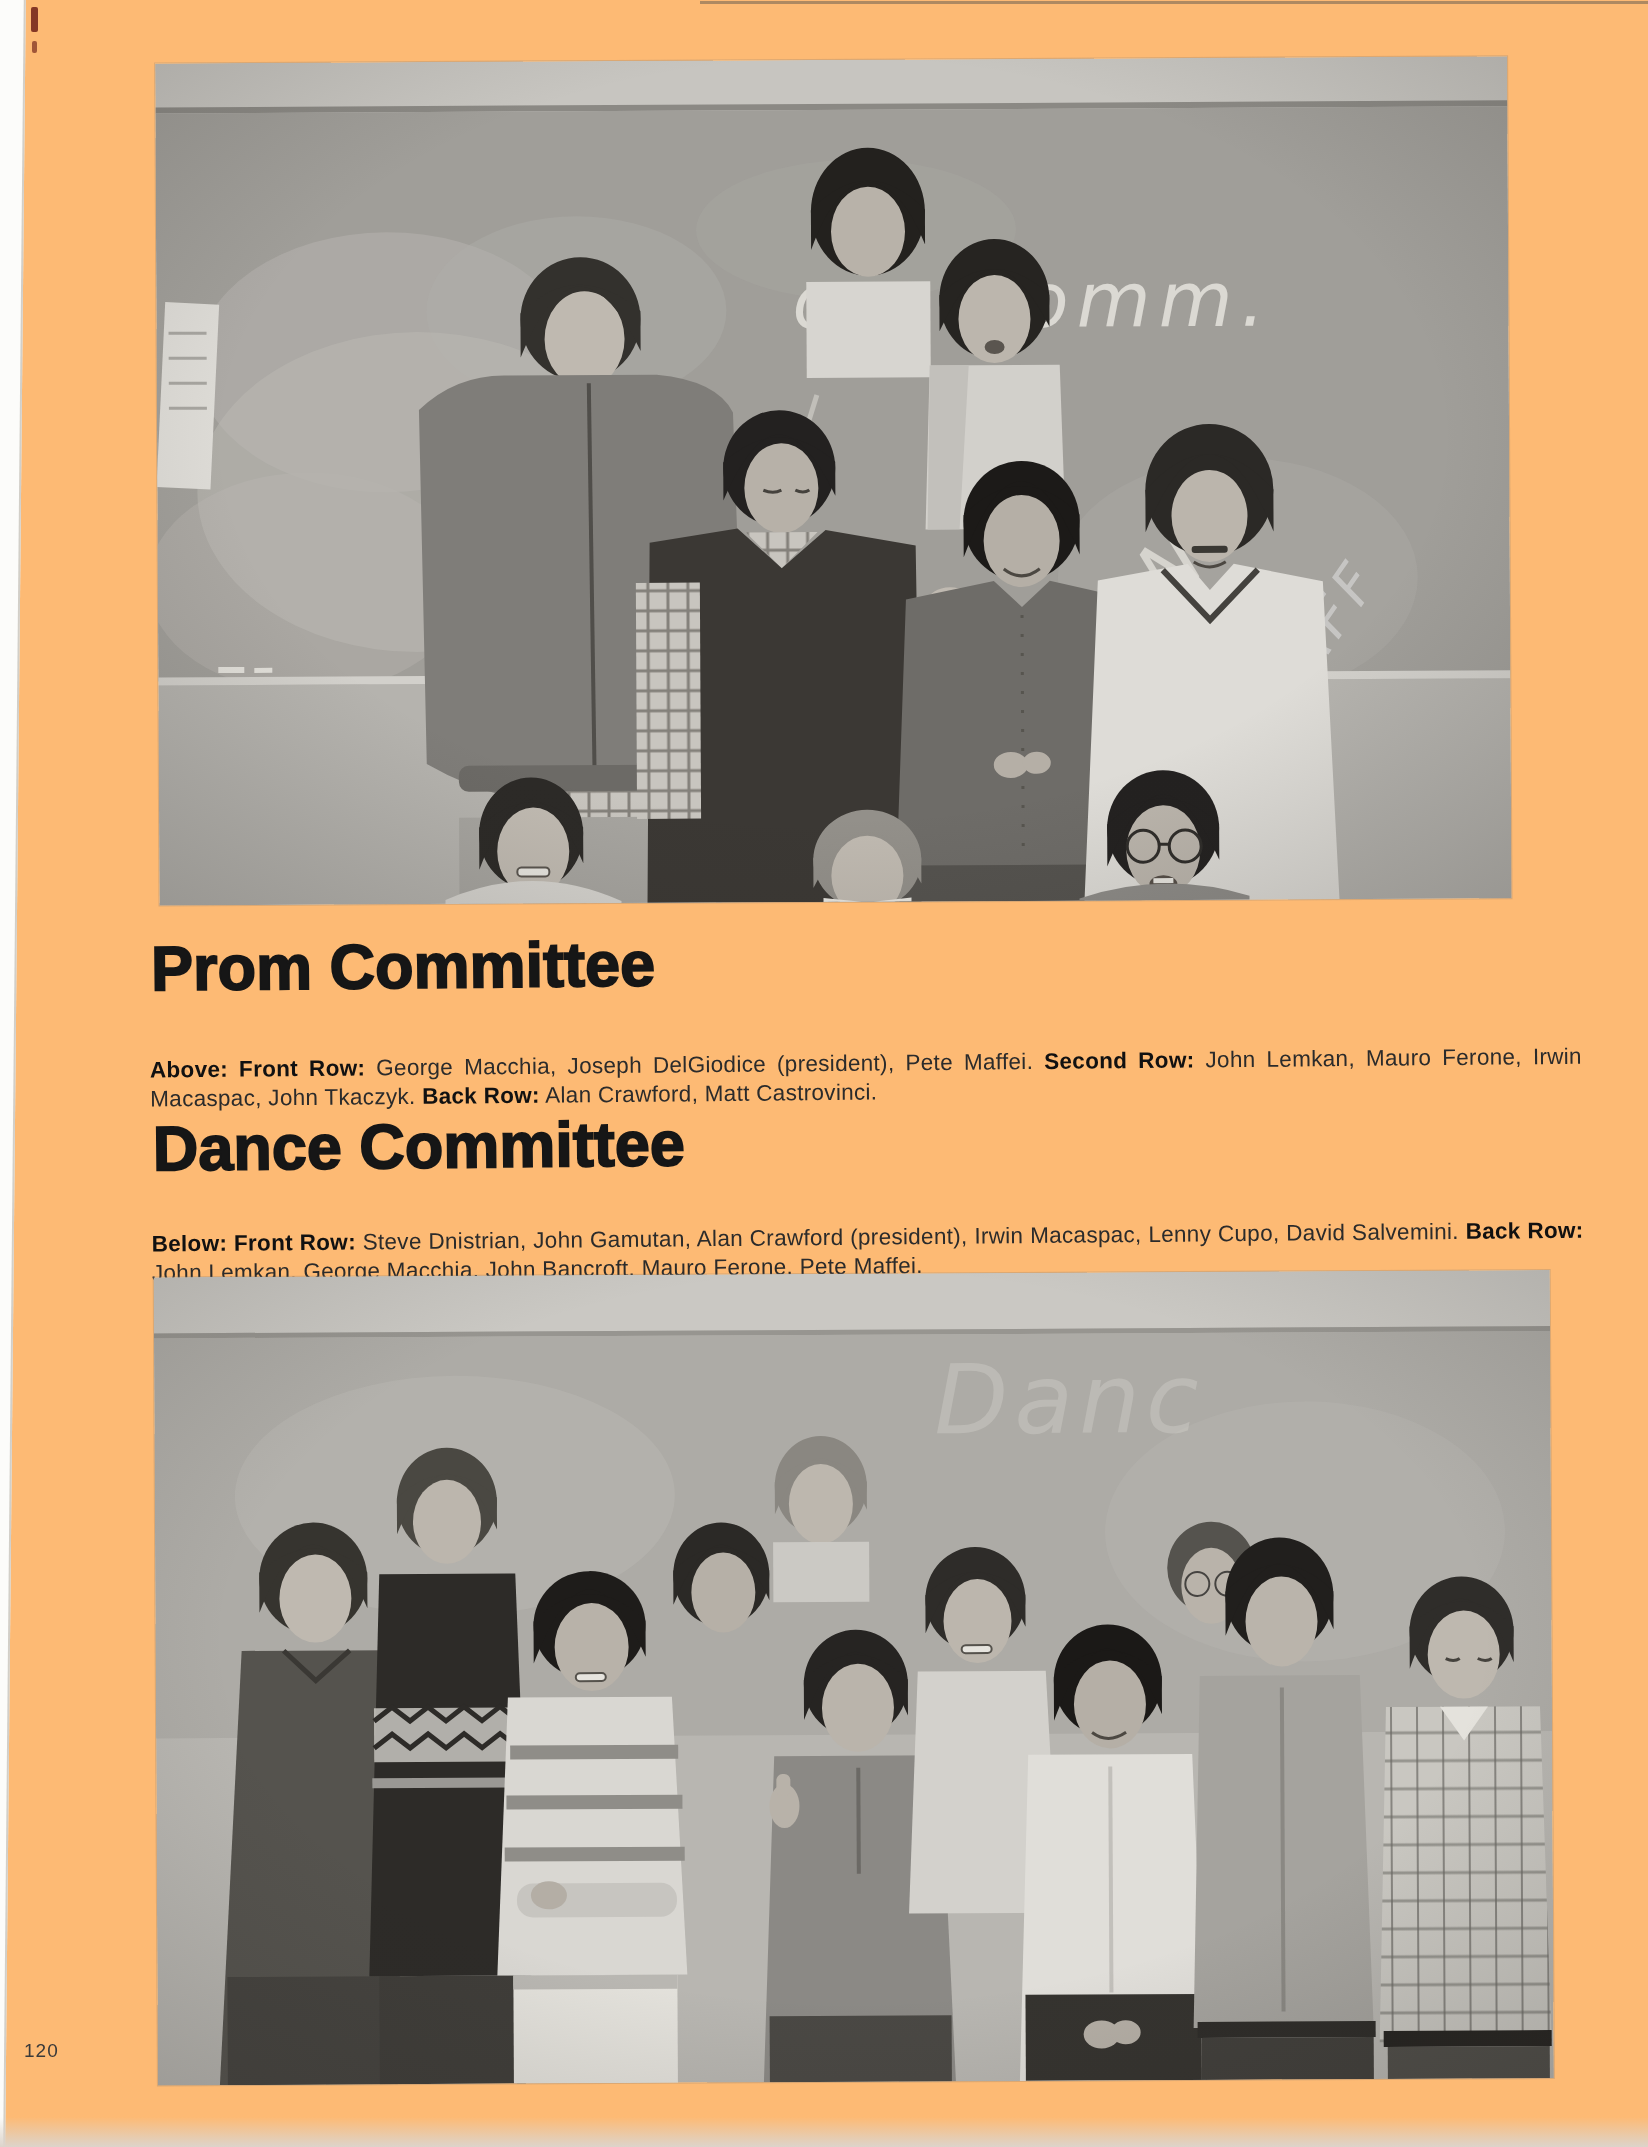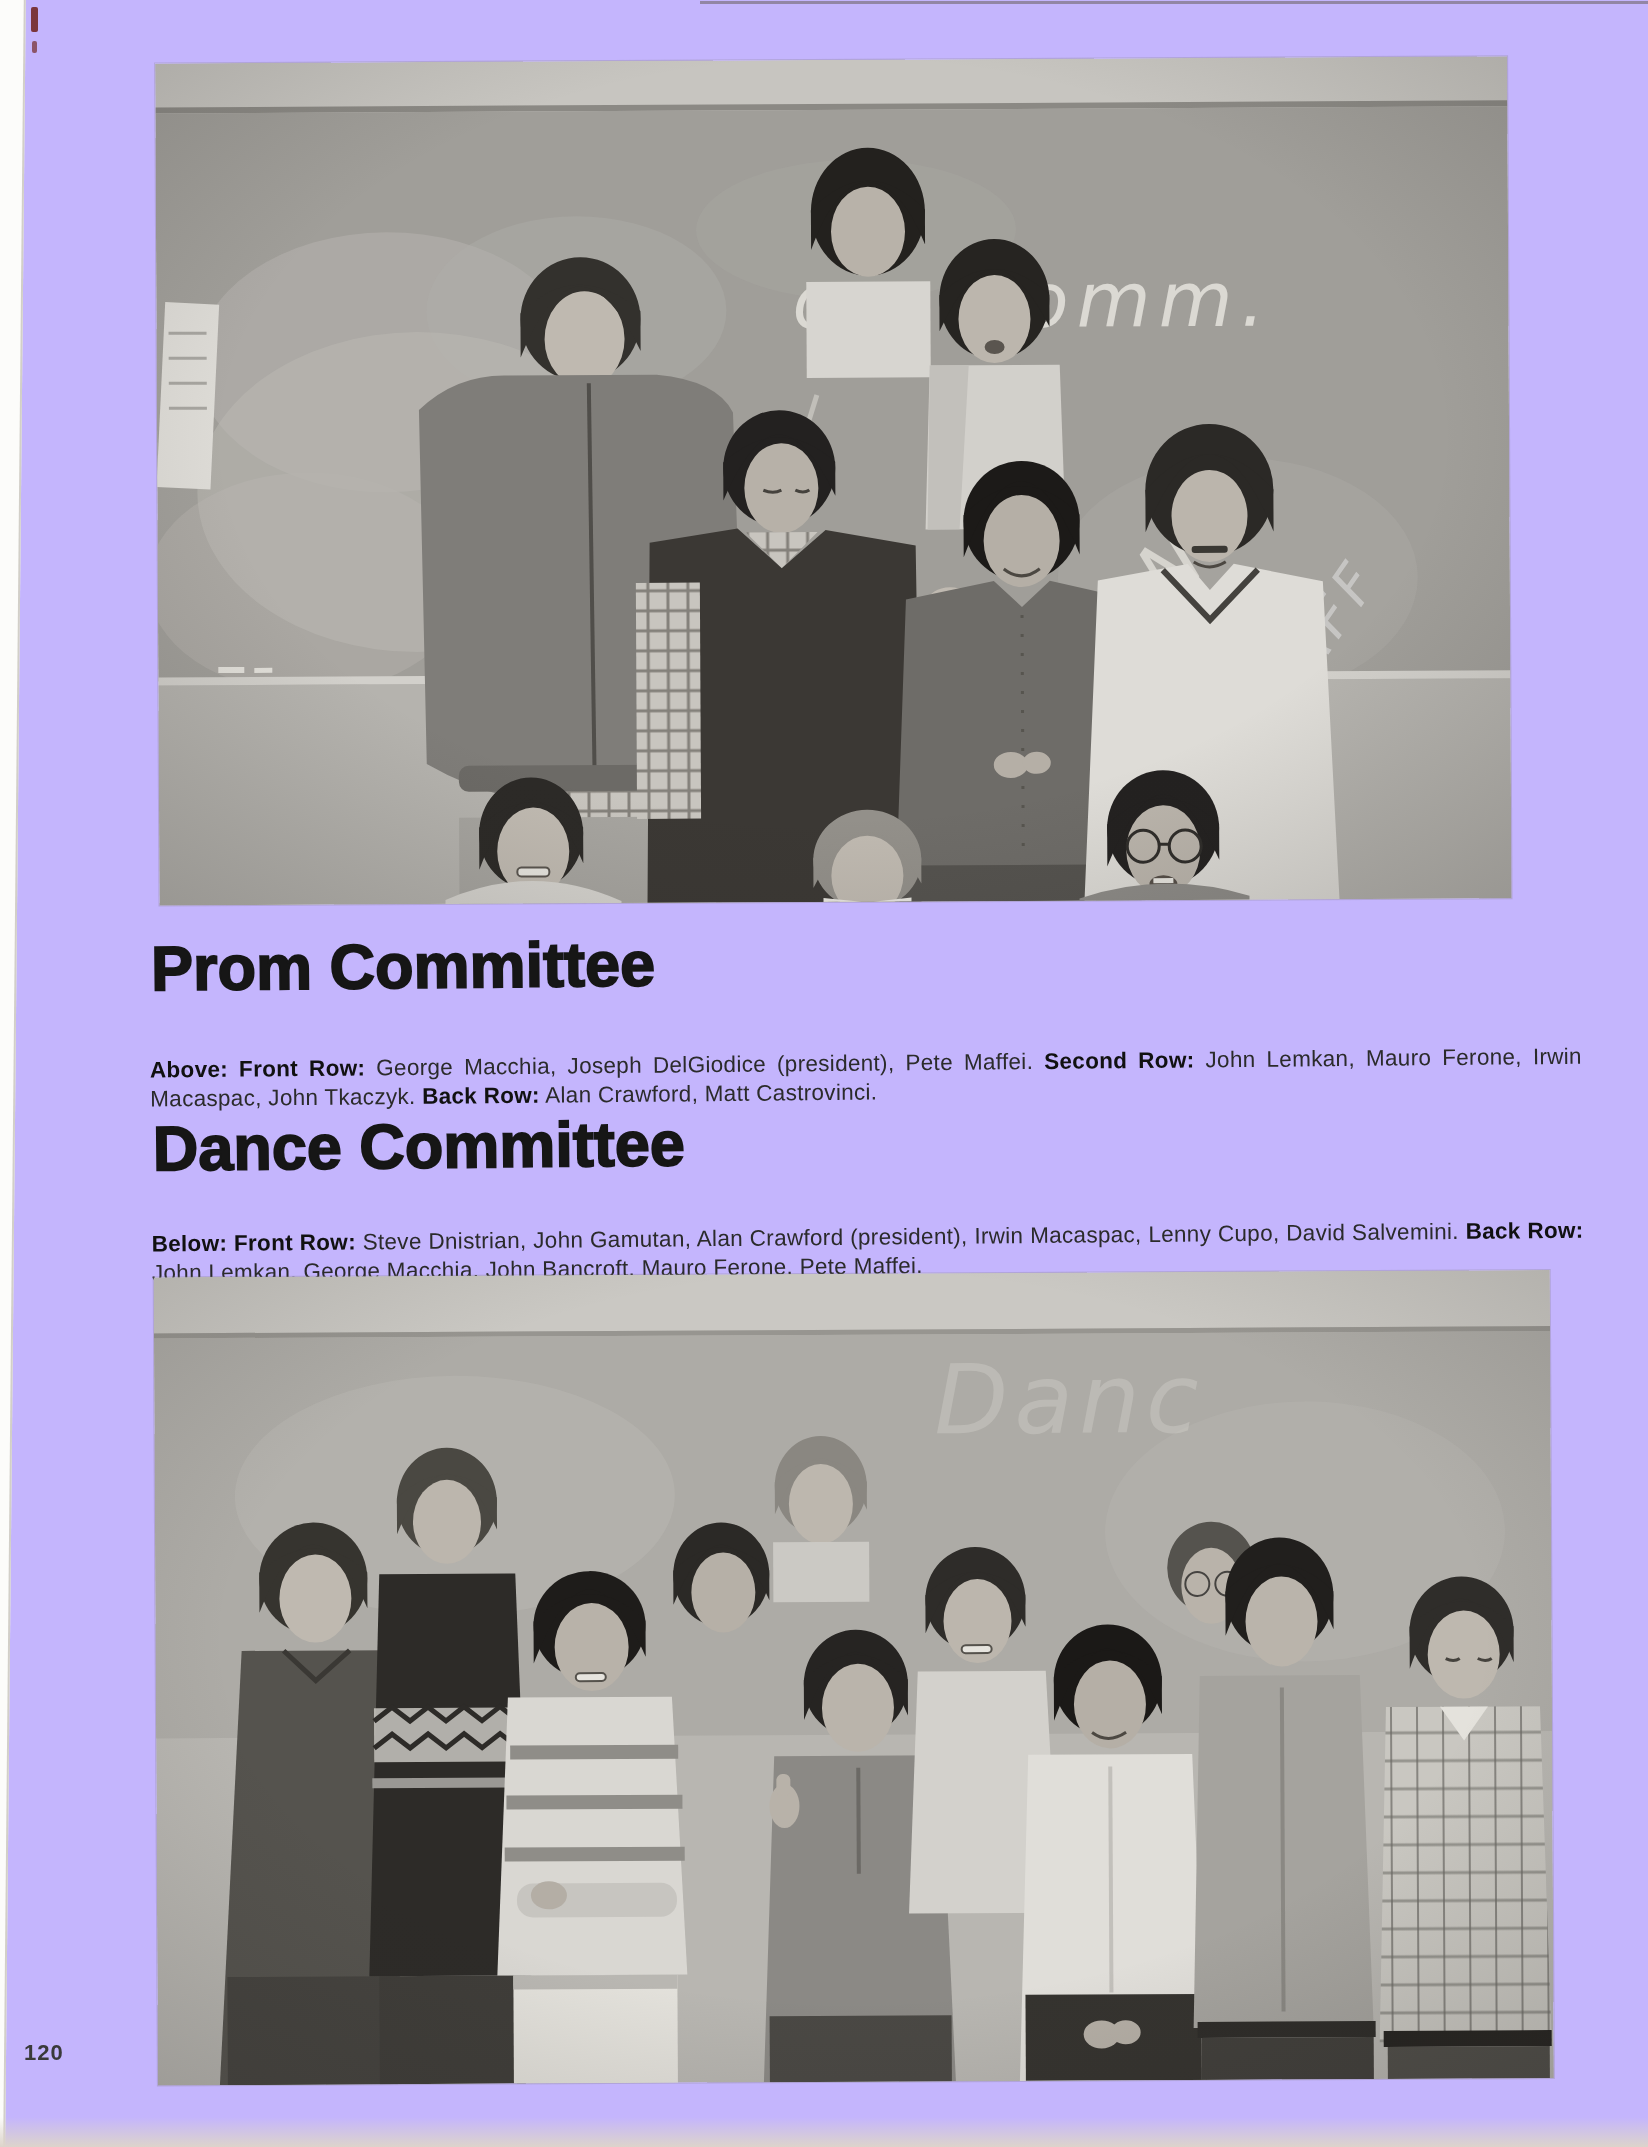--- a/index.html
+++ b/index.html
@@ -1,18 +1,18 @@
 <!DOCTYPE html>
 <html><head>
 <meta charset="utf-8">
 <style>
   html,body{margin:0;padding:0;background:#e8e5df;}
   .page{
     position:relative;width:1648px;height:2147px;overflow:hidden;
-    background:#c4b5fd;font-family:"Liberation Sans",sans-serif;
+    background:#fdba74;font-family:"Liberation Sans",sans-serif;
   }
   
   .edge-strip{
     position:absolute;left:-30px;top:-24px;width:54px;height:2240px;
     background:#fcfcfa;border-right:2px solid #d2cfc8;
     transform:rotate(0.55deg);transform-origin:top right;
   }
   .top-scan-line{position:absolute;left:700px;top:1px;width:948px;height:3px;background:#60574e;opacity:.5;}
   .scan-mark{position:absolute;background:#6e2019;border-radius:2px;}
   .scan-mark.m1{left:31px;top:7px;width:7px;height:25px;opacity:.85;}
@@ -30,21 +30,21 @@
   }
   .heading--prom{top:926px;}
   .heading--dance{top:1106px;}
   .caption{
     position:absolute;left:150px;width:1432px;font-size:22.5px;line-height:29.5px;
     color:#2b2b2b;text-align:justify;letter-spacing:.3px;
   }
   .caption b{font-weight:700;color:#111;}
   .caption--prom{top:1026px;}
   .caption--dance{top:1200px;}
-  .page-number{position:absolute;left:24px;top:2040px;font-size:22px;color:#3a3a3a;letter-spacing:1px;font-weight:bold;}
+  .page-number{position:absolute;left:24px;top:2040px;font-size:19px;color:#3a3a3a;letter-spacing:1px;}
   svg text{font-family:"DejaVu Sans",sans-serif;}
   .chalk{font-style:italic;}
 </style>
 </head>
 <body>
 
 <div class="page">
 
   <div class="edge-strip"></div>
   <div class="top-scan-line"></div>

